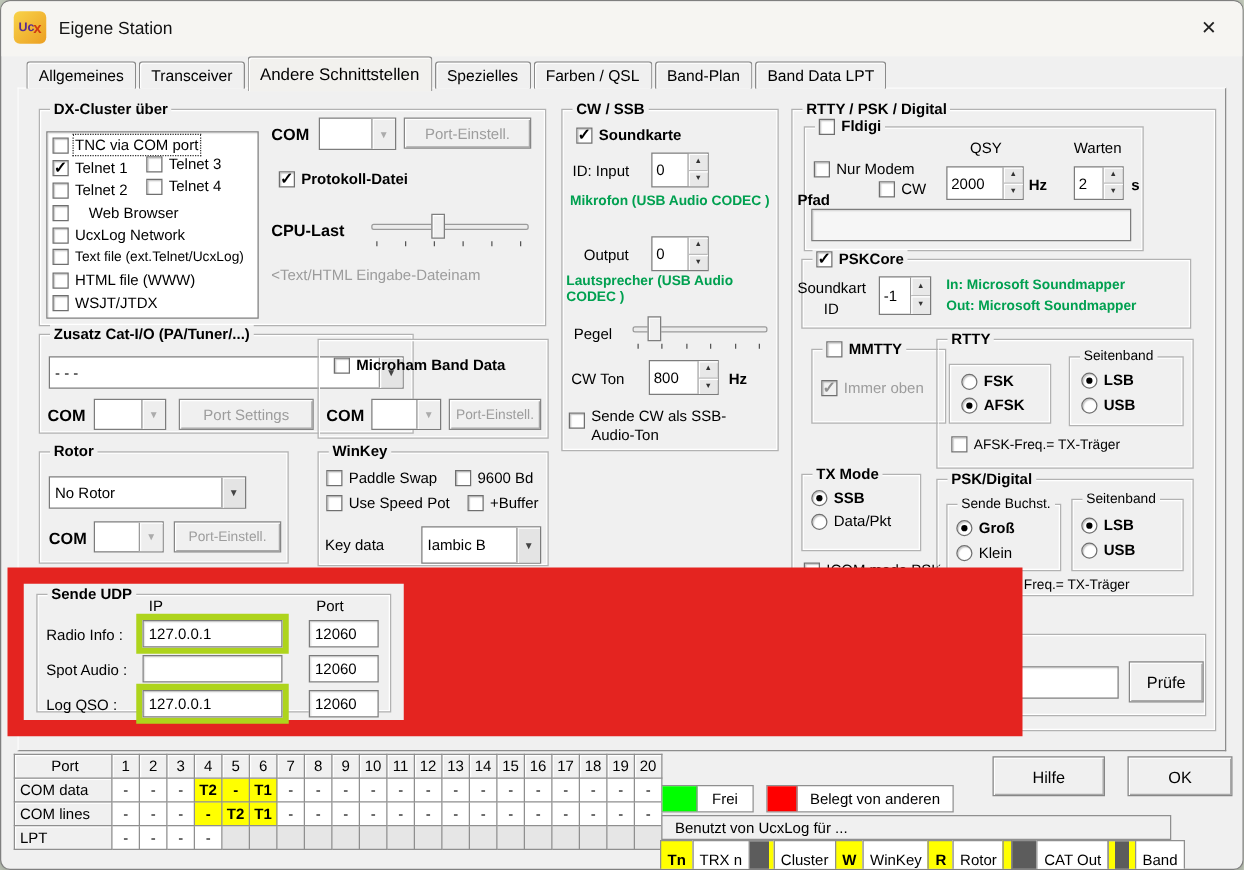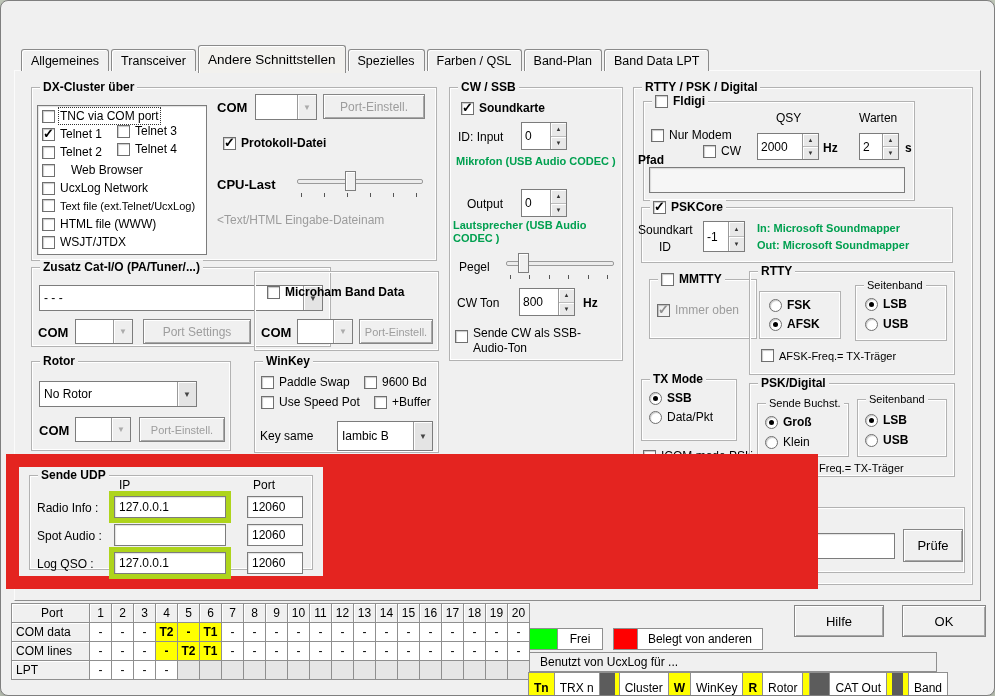--- a/index.html
+++ b/index.html
@@ -73,20 +73,28 @@
   .sw.dark{width:21px;background:#5c5c5c;}
   .sw.dark-yellow{width:21px;background:linear-gradient(90deg,#5c5c5c 0 78%,#ffff00 78%);}
   .sw.yellow-narrow{width:8px;background:#ffff00;}
   .sw.yellow-dark-yellow{width:23px;background:linear-gradient(90deg,#ffff00 0 22%,#5c5c5c 22% 78%,#ffff00 78%);}
 </style>
 </head>
 <body>
 
 <div class="dlg">
 
+  <div class="titlebar">
+    <div class="appicon">
+        <span class="uc">Uc</span>
+        <span class="x">x</span>
+      </div>
+    <div class="wtitle">Eigene Station</div>
+    <div class="closebtn">✕</div>
+  </div>
 
   <div class="tabstrip" id="tabstrip">
       <div class="tab">Allgemeines</div>
       <div class="tab">Transceiver</div>
       <div class="tab active">Andere Schnittstellen</div>
       <div class="tab">Spezielles</div>
       <div class="tab">Farben / QSL</div>
       <div class="tab">Band-Plan</div>
       <div class="tab">Band Data LPT</div>
     </div>
@@ -227,21 +235,21 @@
     </div>
   <div class="ctl" style="left:260px;top:394px;">
       <span class="cb"></span>
       <span class="lbl">Use Speed Pot</span>
     </div>
   <div class="ctl" style="left:373px;top:394px;">
       <span class="cb"></span>
       <span class="lbl">+Buffer</span>
     </div>
   <div class="ctl" style="left:259px;top:428px;">
-      <span class="lbl">Key same</span>
+      <span class="lbl">Key data</span>
     </div>
   <div class="combo" style="left:336px;top:420px;width:96px;height:30px;">
       <span class="val">Iambic B</span>
       <span class="dd">▼</span>
     </div>
 
   <div class="grp" style="left:448px;top:86px;width:174px;height:274px;">
     <span class="gt">CW / SSB</span>
   </div>
   <div class="ctl" style="left:460px;top:100px;">

